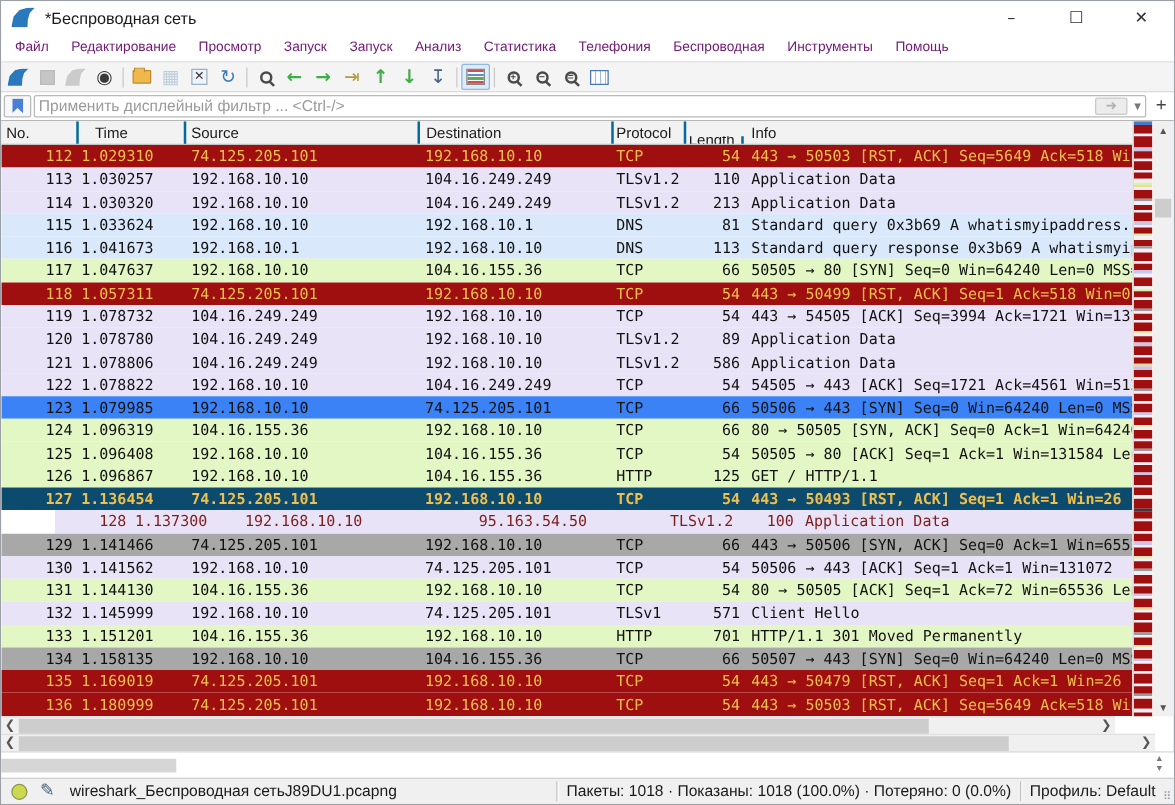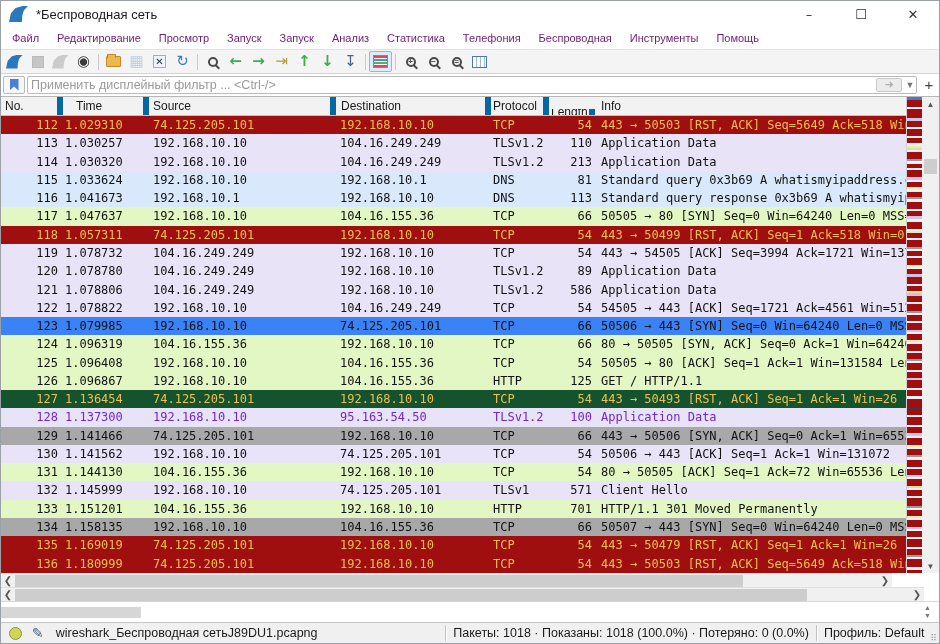--- a/index.html
+++ b/index.html
@@ -45,21 +45,21 @@
   .filter-input { flex:1; border:none; outline:none; font-size:12.5px; color:#333; background:transparent; font-family:"Liberation Sans",sans-serif; }
   .filter-input::placeholder { color:#9a9a9a; }
   .apply-btn { width:26px; height:14px; border:1px solid #c9c9c9; border-radius:2px; background:#ececec; color:#b0b0b0; font-size:11px; display:flex; align-items:center; justify-content:center; margin-right:2px; font-family:"DejaVu Sans",sans-serif; }
   .caret-btn { width:12px; color:#777; font-size:9px; display:flex; align-items:center; justify-content:center; }
   .plus-btn { width:16px; height:18px; display:flex; align-items:center; justify-content:center; font-size:15px; color:#444; margin-left:4px; }
 
   
   .content { flex:0 0 auto; height:476px; display:flex; }
   .plist { flex:1; display:flex; flex-direction:column; overflow:hidden; }
   .phead { height:19px; background:#f2f2f2; border-bottom:1px solid #c2c2c2; display:grid; grid-template-columns:62px 86px 187px 155px 58px 46px 1fr; font-size:12px; color:#1a1a1a; flex:0 0 auto; }
-  .phead > div { border-right:6px solid #0369a1; display:flex; align-items:center; overflow:hidden; white-space:nowrap; }
+  .phead > div { border-right:2px solid #0369a1; display:flex; align-items:center; overflow:hidden; white-space:nowrap; }
   .hc0{padding-left:4px;} .hc1{padding-left:13px;} .hc2{padding-left:4px;} .hc3{padding-left:5px;} .hc4{padding-left:2px;} .hc5{padding-left:2px;margin-top:12px;} .hc6{padding-left:6px; border-right:none!important;}
   .rows { flex:1; overflow:hidden; background:#fff; }
   .prow { height:18.28px; display:grid; grid-template-columns:62px 86px 187px 155px 58px 46px 1fr; font-family:"DejaVu Sans Mono","Liberation Mono",monospace; font-size:12px; white-space:nowrap; }
   .prow > div { overflow:hidden; display:flex; align-items:center; }
   .cc0 { justify-content:flex-end; padding-right:5px; }
   .cc1 { padding-left:2px; }
   .cc2 { padding-left:4px; }
   .cc3 { padding-left:4px; }
   .cc4 { padding-left:2px; }
   .cc5 { justify-content:flex-end; padding-right:3px; }
@@ -345,30 +345,30 @@
           </div>
           <div class="prow" style="background: rgb(226, 247, 195); color: rgb(18, 18, 18);">
             <div class="cc0">126</div>
             <div class="cc1">1.096867</div>
             <div class="cc2">192.168.10.10</div>
             <div class="cc3">104.16.155.36</div>
             <div class="cc4">HTTP</div>
             <div class="cc5">125</div>
             <div class="cc6">GET / HTTP/1.1</div>
           </div>
-          <div class="prow" style="background: #14532d; color: rgb(238, 192, 79);">
+          <div class="prow" style="background: #0c4a6e; color: rgb(238, 192, 79); font-weight: bold;">
             <div class="cc0">127</div>
             <div class="cc1">1.136454</div>
             <div class="cc2">74.125.205.101</div>
             <div class="cc3">192.168.10.10</div>
             <div class="cc4">TCP</div>
             <div class="cc5">54</div>
             <div class="cc6">443 → 50493 [RST, ACK] Seq=1 Ack=1 Win=26</div>
           </div>
-          <div class="prow" style="background: rgb(232, 227, 246); color: #6d28d9;">
+          <div class="prow" style="background: rgb(232, 227, 246); color: #7f1d1d; margin-left: 43px;">
             <div class="cc0">128</div>
             <div class="cc1">1.137300</div>
             <div class="cc2">192.168.10.10</div>
             <div class="cc3">95.163.54.50</div>
             <div class="cc4">TLSv1.2</div>
             <div class="cc5">100</div>
             <div class="cc6">Application Data</div>
           </div>
           <div class="prow" style="background: rgb(168, 168, 168); color: rgb(18, 18, 18);">
             <div class="cc0">129</div>

